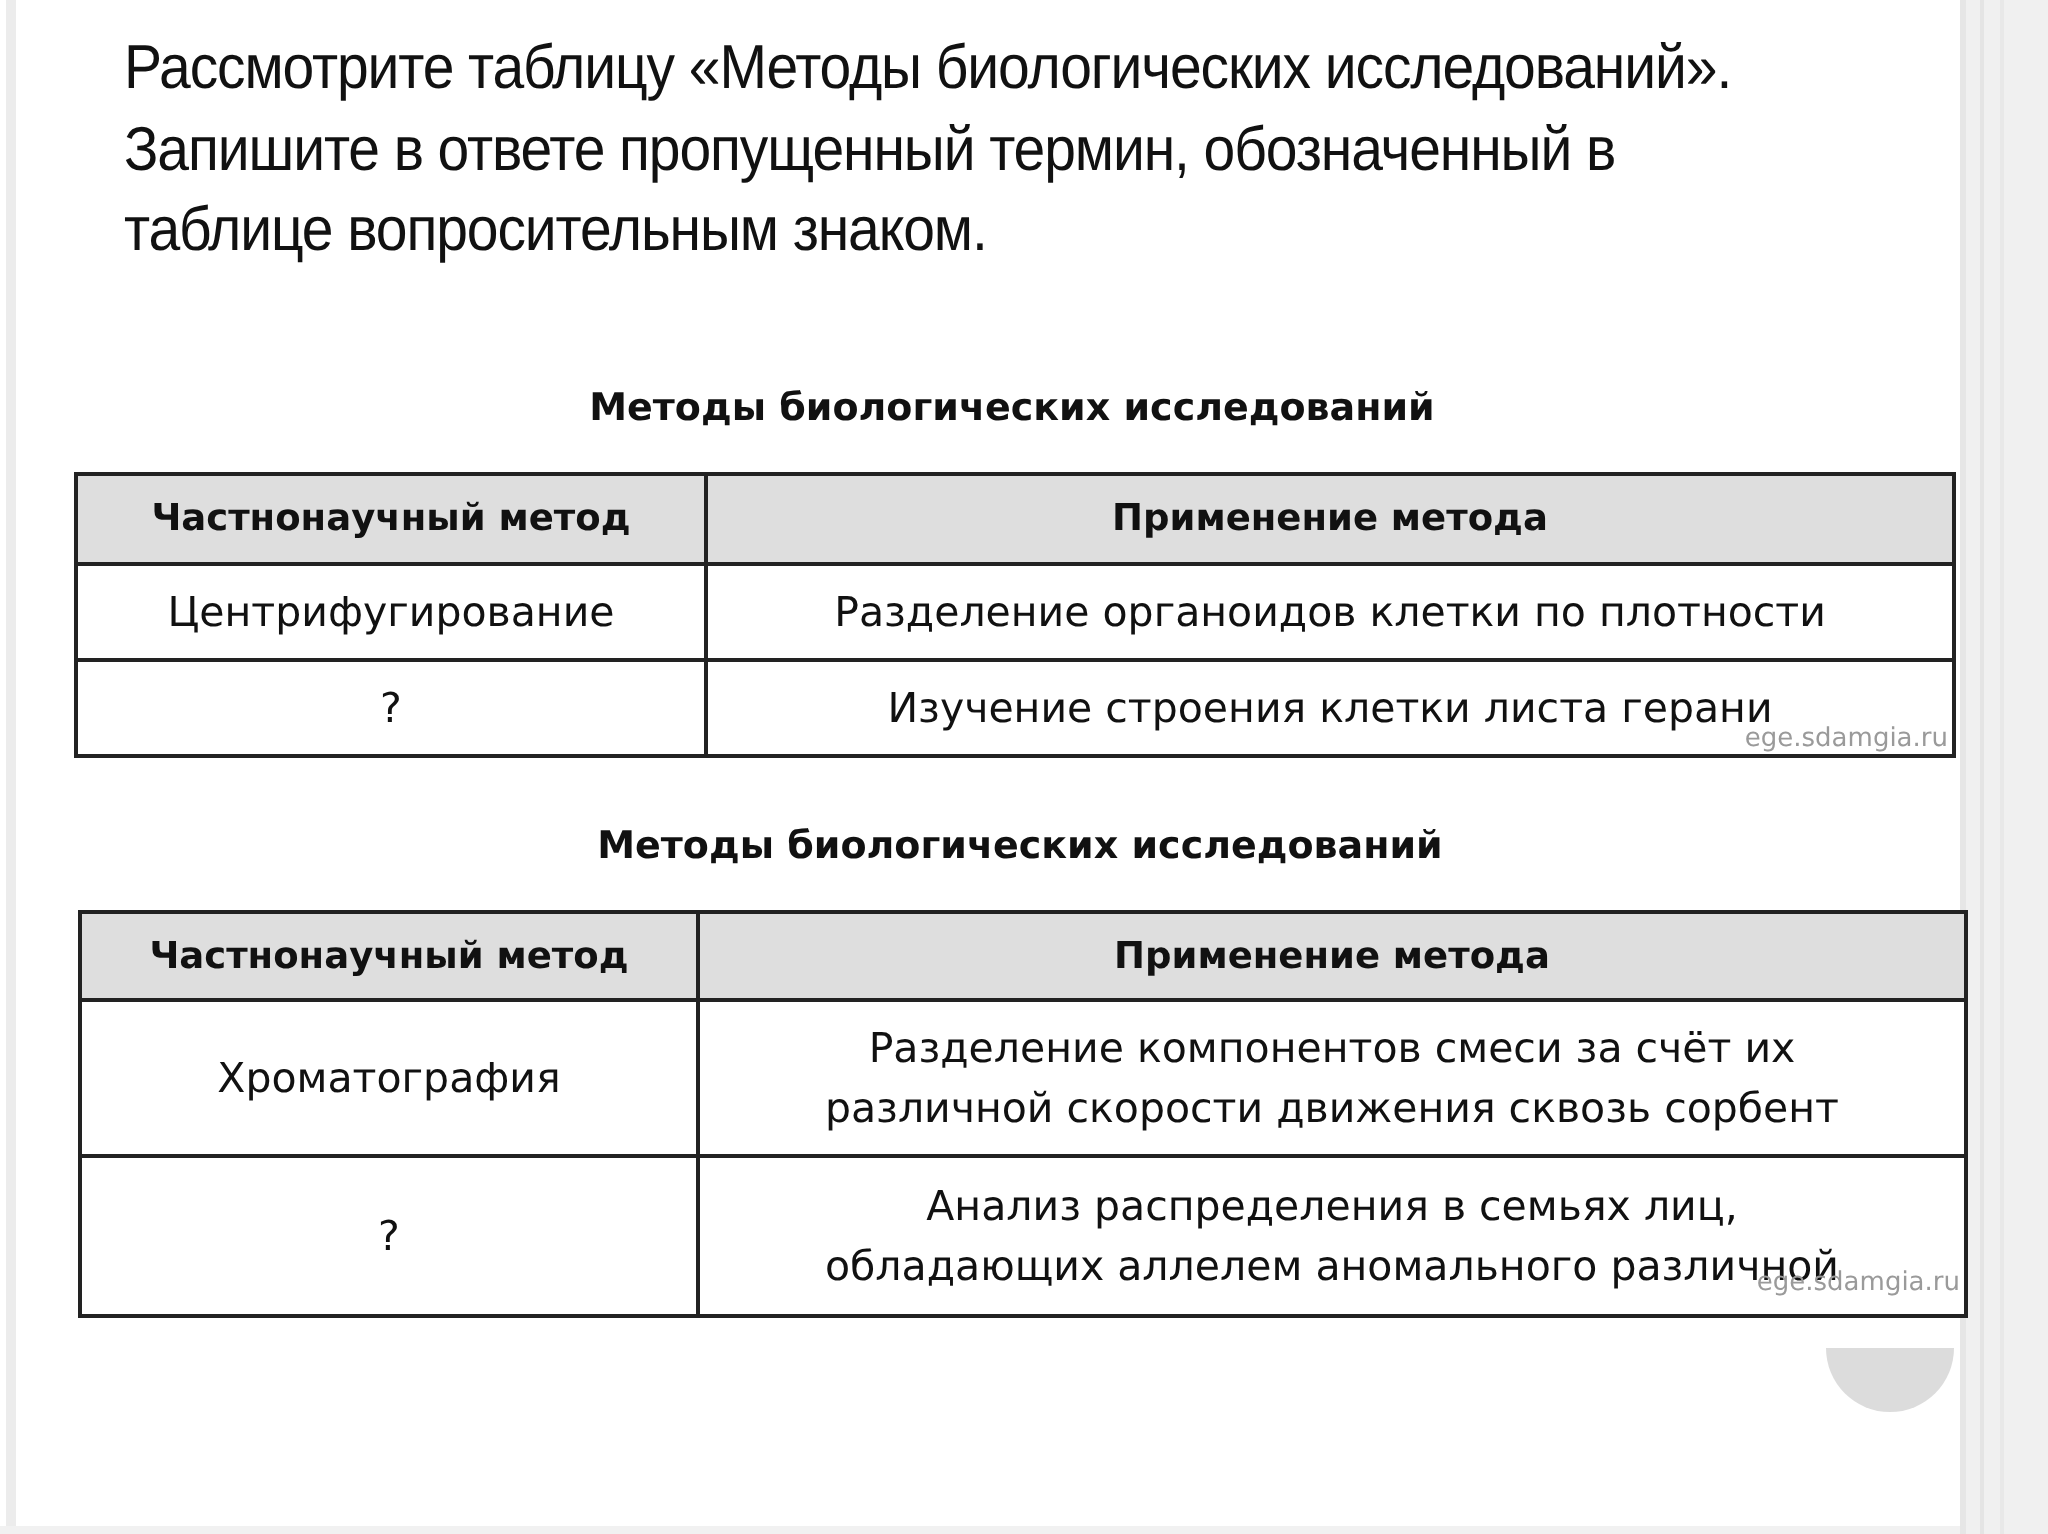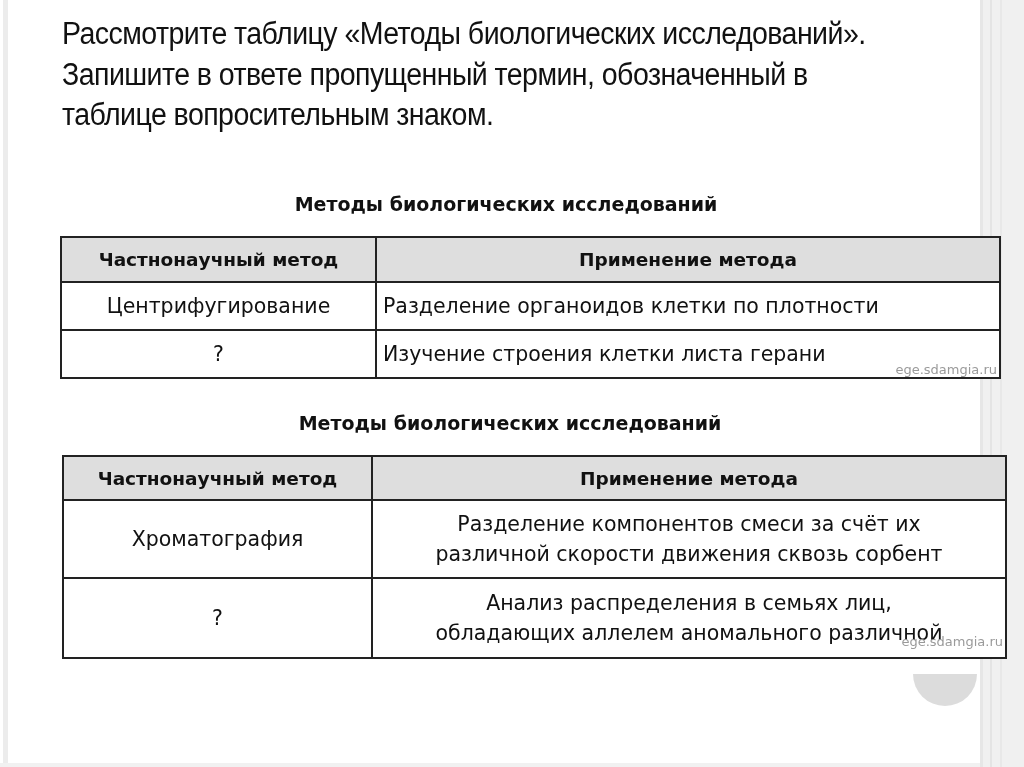--- a/index.html
+++ b/index.html
@@ -28,31 +28,31 @@
       transform: scaleX(0.92); transform-origin: left top;
     }
     .table-title {
       position: absolute; text-align: center; font-weight: bold;
       font-family: "DejaVu Sans", sans-serif; font-size: 19px; color: #111;
       white-space: nowrap;
     }
     table.methods {
       position: absolute; border-collapse: collapse;
       font-family: "DejaVu Sans", sans-serif; color: #111;
-      table-layout: fixed; background: #fff; margin-left: 23px;
+      table-layout: fixed; background: #fff;
     }
     table.methods th, table.methods td {
       border: 2px solid #222; padding: 0 6px; text-align: center;
       vertical-align: middle; overflow: hidden; white-space: nowrap;
     }
     table.methods th {
       background: #dedede; font-weight: bold; font-size: 18.5px;
     }
     table.methods td { font-size: 20.5px; }
-    table.methods td.left { text-align: left; }
+    table.methods td.left { text-align: center; }
     .watermark {
       position: absolute; right: 2px; bottom: 0px;
       font-family: "DejaVu Sans", sans-serif; font-size: 13px; color: #9a9a9a;
       background: rgba(255,255,255,0.0);
     }
     .wm-host { position: relative; }
   </style>
 </head>
 <body>
 

